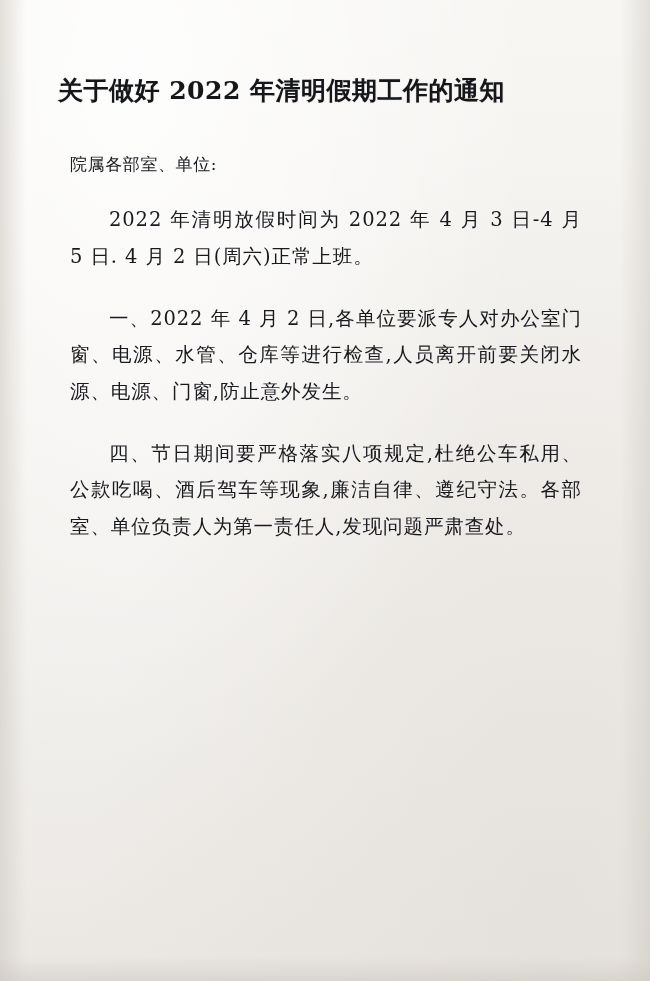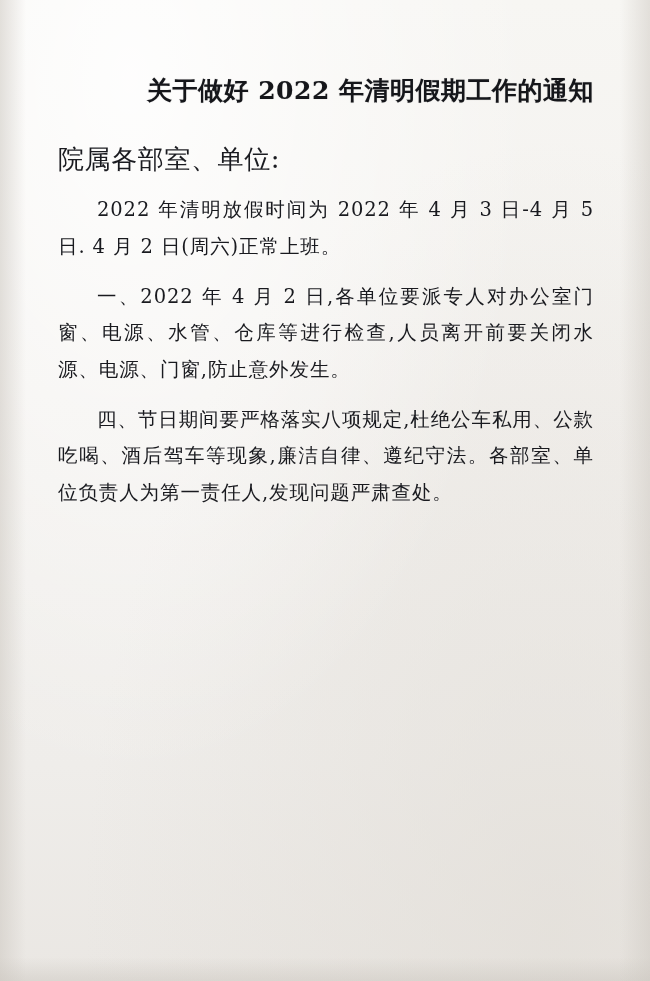--- a/index.html
+++ b/index.html
@@ -38,38 +38,38 @@
   #doc {
     position: absolute;
     left: 58px;
     top: 0;
     width: 536px;
     height: 981px;
   }
   .title {
     margin: 0;
     padding-top: 74px;
-    text-align: right;
+    text-align: left;
     font-size: 25px;
     font-weight: bold;
     letter-spacing: 0.5px;
     color: #15161a;
     font-family: "DejaVu Serif", "Liberation Serif", serif;
     text-shadow: 0 0 1px rgba(20,20,25,0.25);
   }
   .salutation {
-    margin: 0;
+    margin: 12px;
     padding-top: 32px;
-    font-size: 26px;
+    font-size: 17px;
     line-height: 1.55;
     color: #1a1b20;
     letter-spacing: 0.6px;
   }
   .para {
-    margin: 0;
+    margin: 12px;
     padding-top: 13px;
     font-size: 19.5px;
     line-height: 1.88;
     color: #191a1f;
     text-indent: 39px;
     letter-spacing: 0.9px;
     text-align: justify;
     text-justify: inter-character;
     word-break: break-all;
   }

